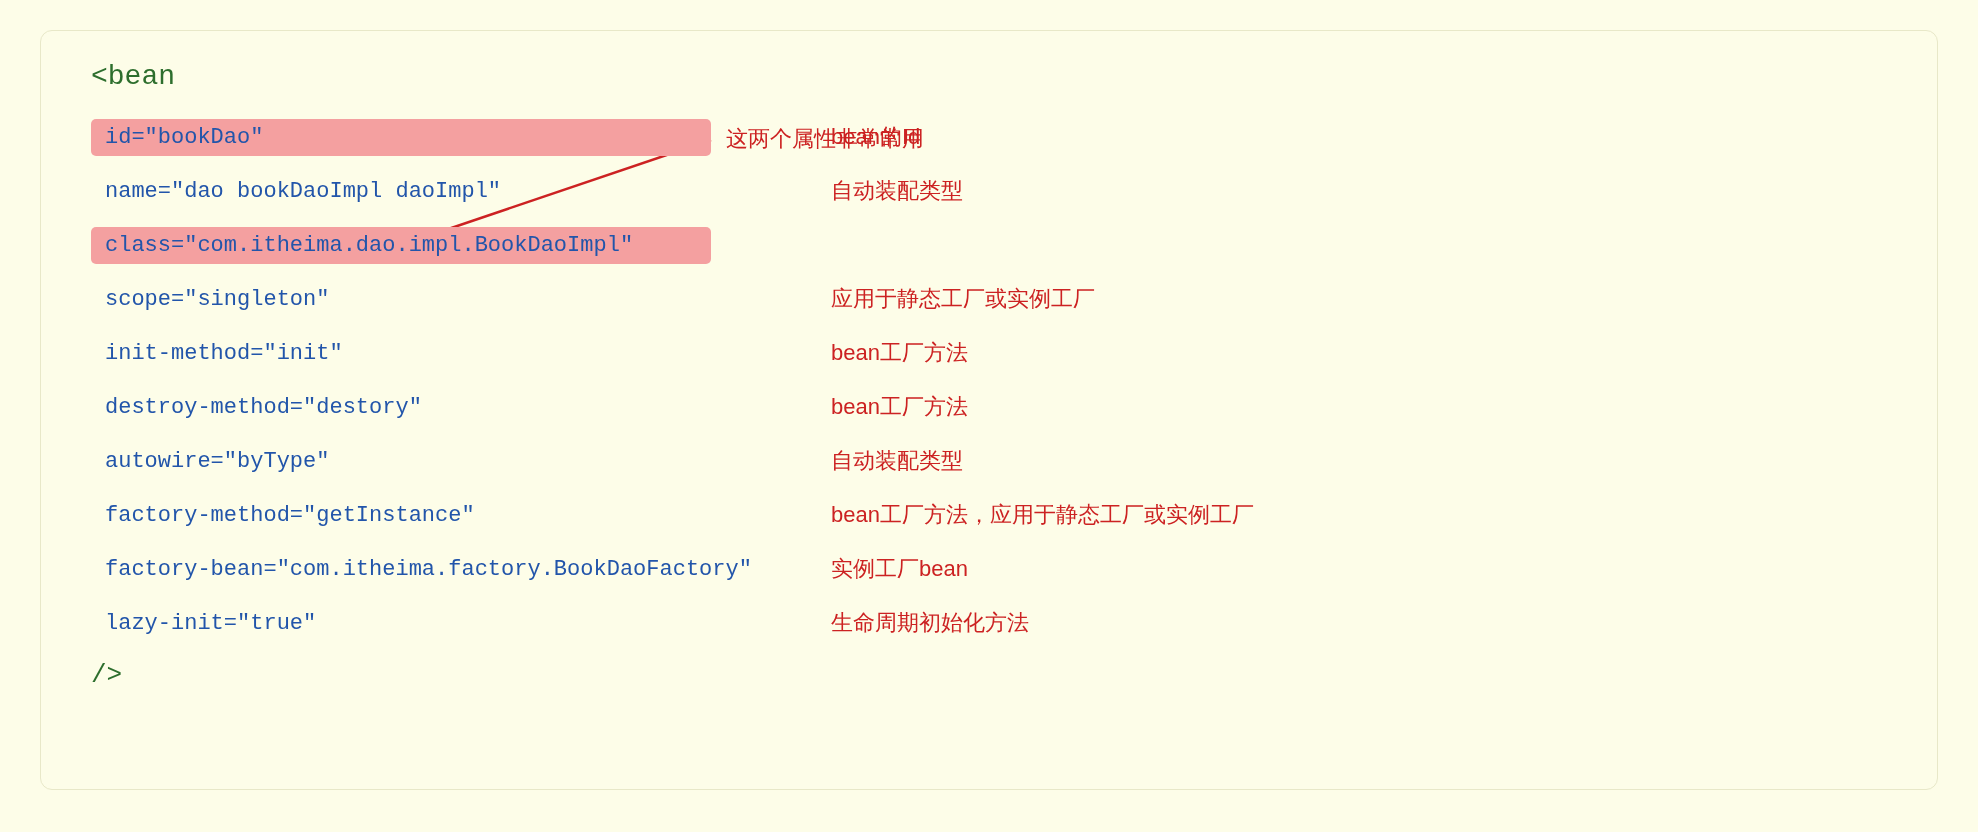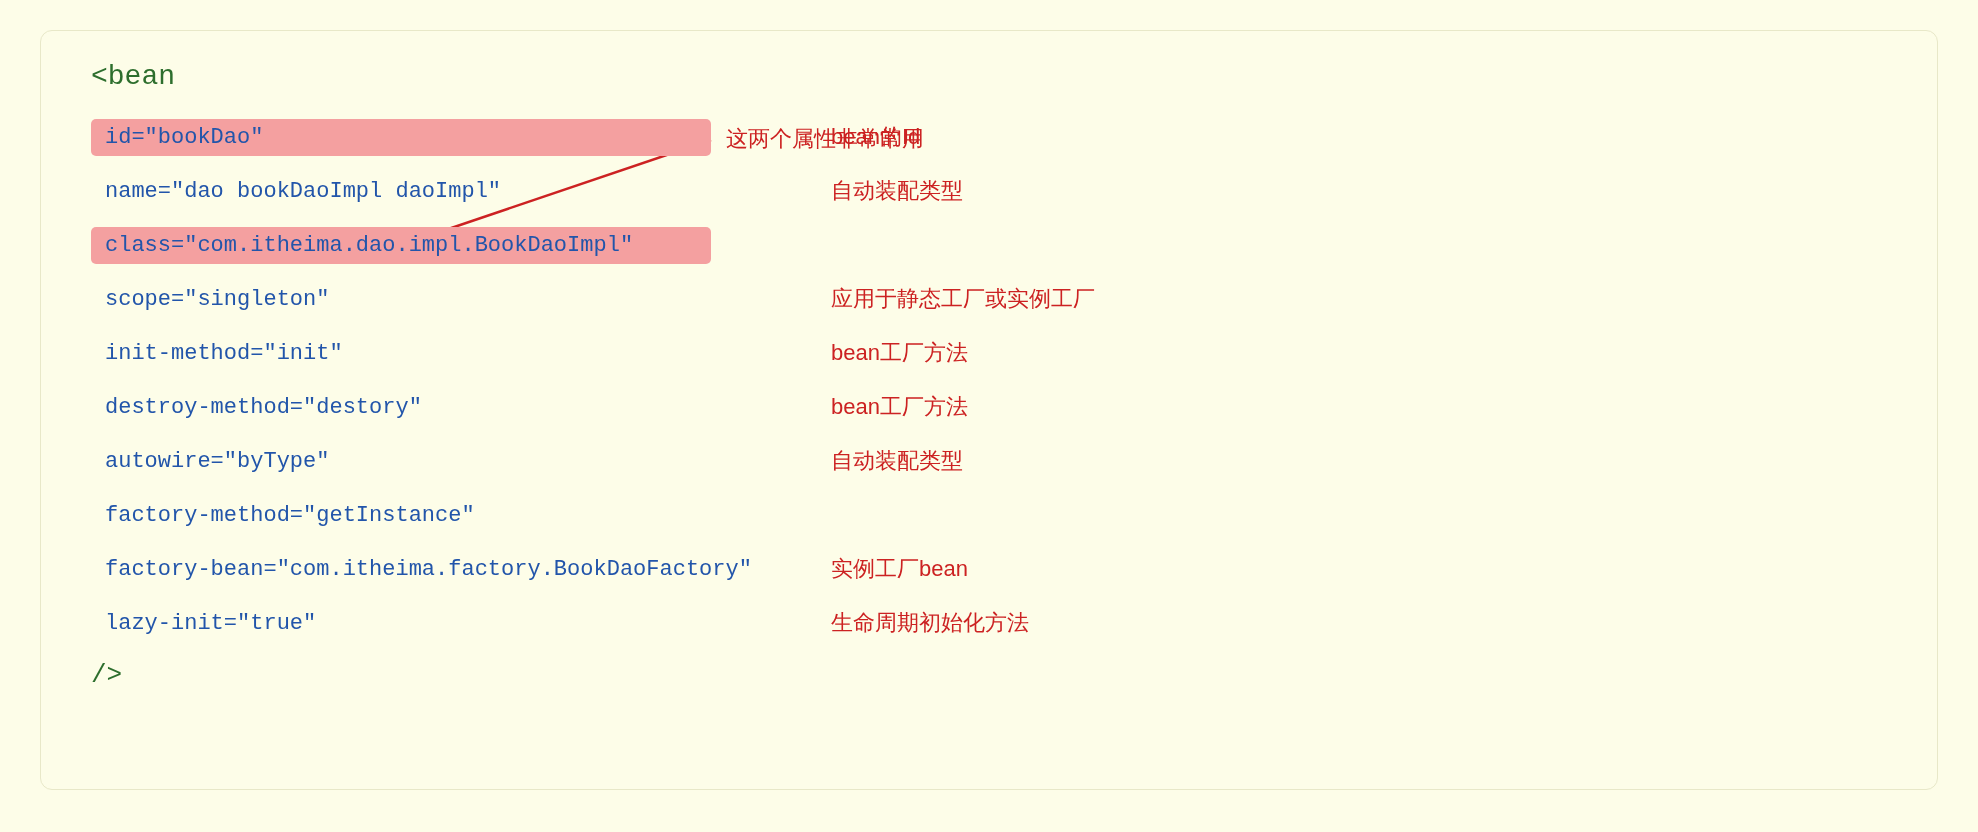--- a/index.html
+++ b/index.html
@@ -138,20 +138,21 @@
       <span class="attr-desc">bean工厂方法</span>
     </div>
 
     <div class="attr-row">
       <span class="attr-code">autowire="byType"</span>
       <span class="attr-desc">自动装配类型</span>
     </div>
 
     <div class="attr-row">
       <span class="attr-code">factory-method="getInstance"</span>
+      <span class="attr-desc">bean工厂方法，应用于静态工厂或实例工厂</span>
     </div>
 
     <div class="attr-row">
       <span class="attr-code">factory-bean="com.itheima.factory.BookDaoFactory"</span>
       <span class="attr-desc">实例工厂bean</span>
     </div>
 
     <div class="attr-row">
       <span class="attr-code">lazy-init="true"</span>
       <span class="attr-desc">生命周期初始化方法</span>

